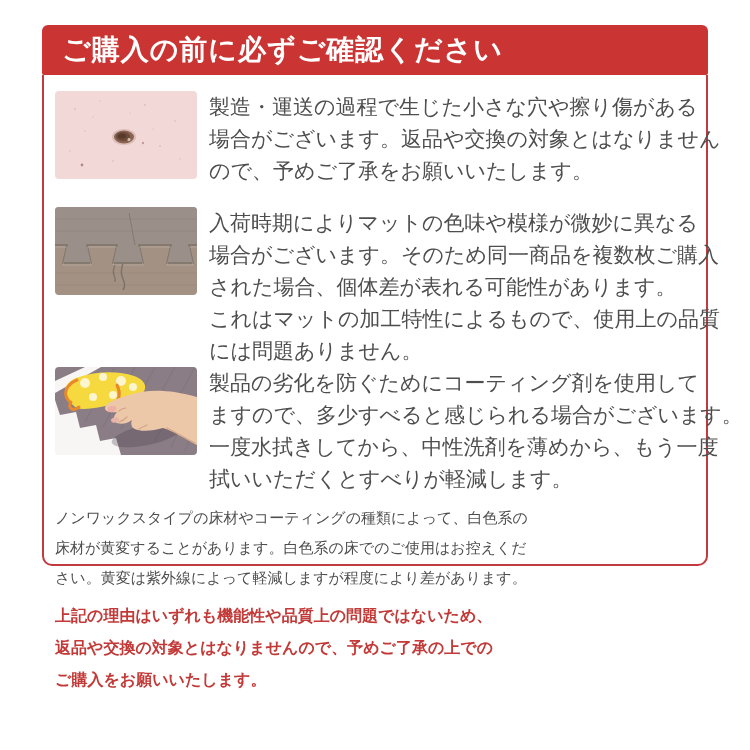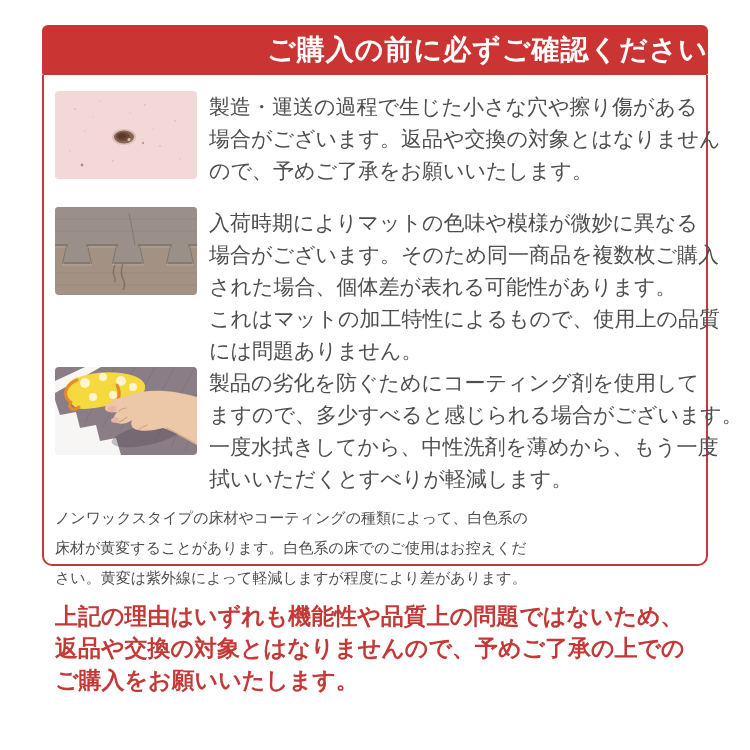--- a/index.html
+++ b/index.html
@@ -12,23 +12,23 @@
   }
   .banner {
     position:absolute; left:42px; top:25px;
     width:666px; height:50px;
     background:var(--banner,#ca3433);
     border-radius:6px 6px 2px 2px;
     z-index:2;
   }
   .banner .title {
     display:block; width:100%;
-    line-height:50px; text-align:right;
+    line-height:50px; text-align:left;
     color:#ffffff; font-weight:bold;
-    font-size:28px; letter-spacing:1px;
+    font-size:28px; letter-spacing:1px;padding-left:20px;
   }
   .box {
     position:absolute; left:42px; top:75px;
     width:666px; height:491px;
     box-sizing:border-box;
     background:#ffffff;
     border:2px solid var(--border,#c13a3f);
     border-top:none;
     border-radius:0 0 10px 10px;
     padding:16px 12px 0 11px;
@@ -50,21 +50,21 @@
     white-space:pre; letter-spacing:0;
   }
   .para {
     margin-top:6px;
     font-size:15px; line-height:30px;
     color:var(--body_text,#4e4e4e);
     white-space:pre;
   }
   .warning {
     margin-top:7px;
-    font-size:23px; line-height:32px;
+    font-size:16px; line-height:32px;
     font-weight:bold;
     color:var(--warning_text,#c23937);
     white-space:pre;
   }
 </style>
 </head>
 <body>
 
 <div class="banner">
   <span class="title">ご購入の前に必ずご確認ください</span>

